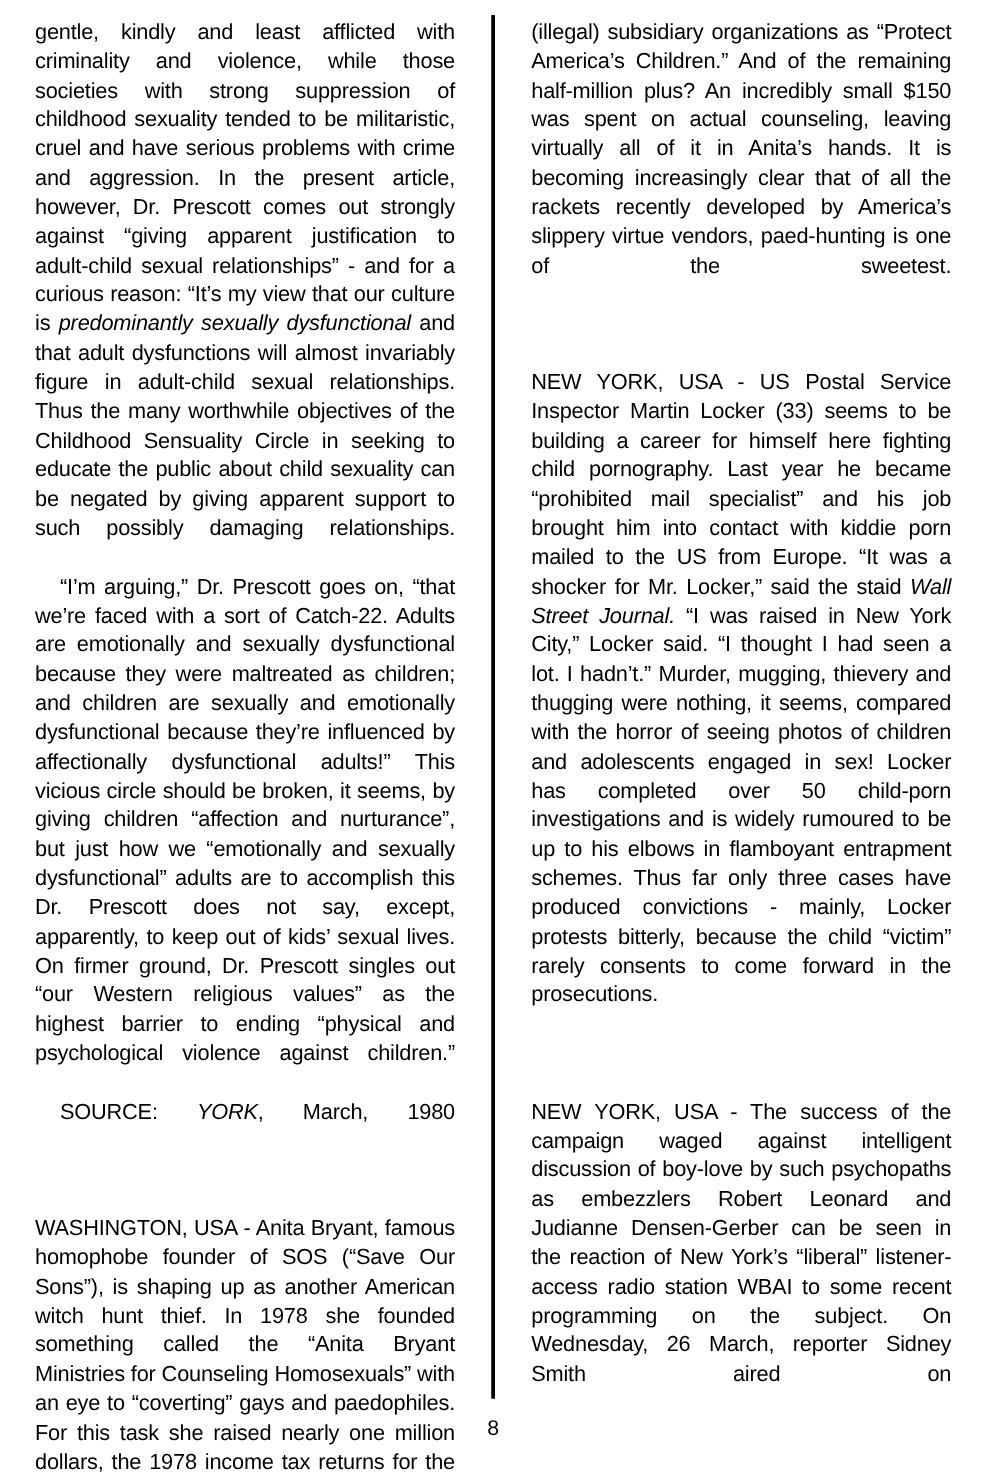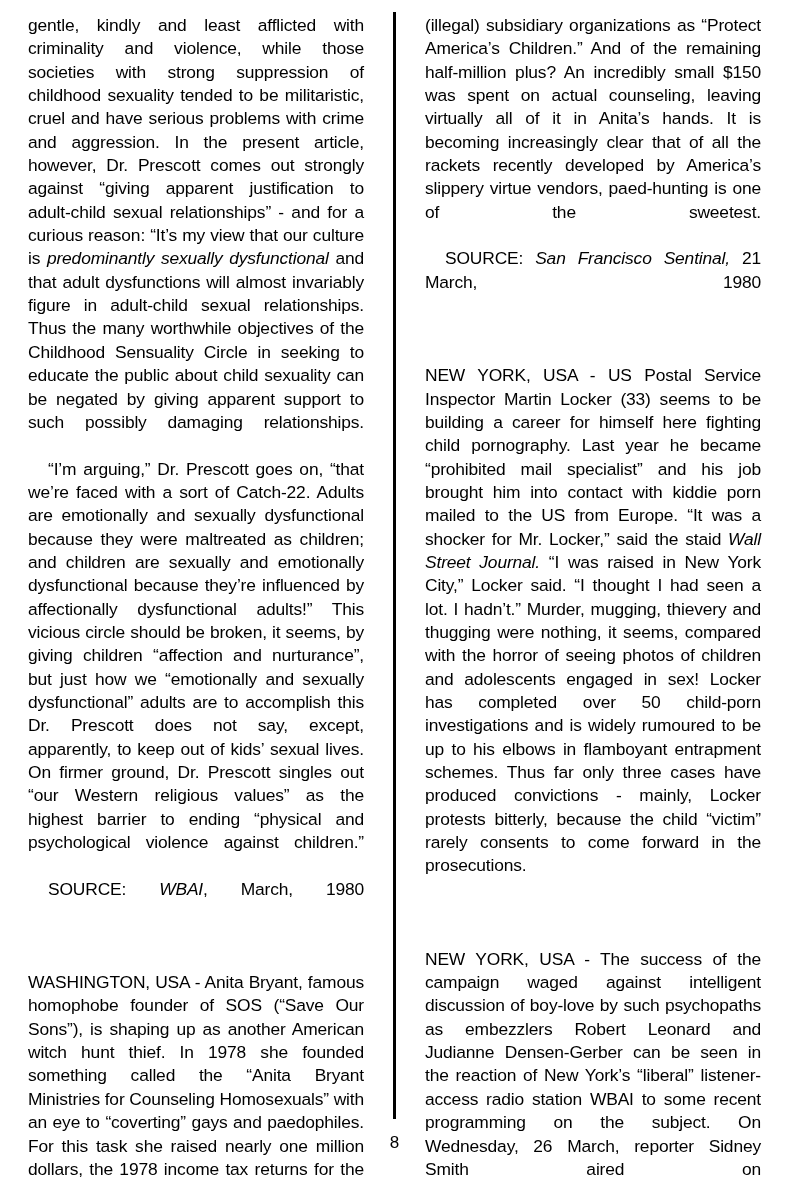--- a/index.html
+++ b/index.html
@@ -92,32 +92,31 @@
 </head>
 <body>
 
 <div class="page">
 
   <div class="columns">
 
     <div class="col col-left">
         <p class="para"><span>gentle, kindly and least afflicted with criminality and violence, while those societies with strong suppression of childhood sexuality tended to be militaristic, cruel and have serious problems with crime and aggression. In the present article, however, Dr. Prescott comes out strongly against “giving apparent justification to adult-child sexual relationships” - and for a curious reason: “It’s my view that our culture is </span><em class="ital">predominantly sexually dysfunctional</em><span> and that adult dysfunctions will almost invariably figure in adult-child sexual relationships. Thus the many worthwhile objectives of the Childhood Sensuality Circle in seeking to educate the public about child sexuality can be negated by giving apparent support to such possibly damaging relationships.</span></p>
         <p class="para indent"><span>“I’m arguing,” Dr. Prescott goes on, “that we’re faced with a sort of Catch-22. Adults are emotionally and sexually dysfunctional because they were maltreated as children; and children are sexually and emotionally dysfunctional because they’re influenced by affectionally dysfunctional adults!” This vicious circle should be broken, it seems, by giving children “affection and nurturance”, but just how we “emotionally and sexually dysfunctional” adults are to accomplish this Dr. Prescott does not say, except, apparently, to keep out of kids’ sexual lives. On firmer ground, Dr. Prescott singles out “our Western religious values” as the highest barrier to ending “physical and psychological violence against children.”</span></p>
-        <p class="para indent srcline"><span>SOURCE: </span><em class="ital">WBAI</em><span>, March, 1980</span></p>
+        <p class="para indent srcline"><span>SOURCE: </span><em class="ital">YORK</em><span>, March, 1980</span></p>
         <div class="gap-lg"></div>
         <p class="para"><span>WASHINGTON, USA - Anita Bryant, famous homophobe founder of SOS (“Save Our Sons”), is shaping up as another American witch hunt thief. In 1978 she founded something called the “Anita Bryant Ministries for Counseling Homosexuals” with an eye to “coverting” gays and paedophiles. For this task she raised nearly one million dollars, the 1978 income tax returns for the Ministries reveals. Of this, $450,000 was spent in “direct fees for raising contributions”, which seems to have included anti-porn and anti “child abuse” activities of such</span></p>
       </div>
 
     <div class="gutter">
       <div class="rule"></div>
     </div>
 
     <div class="col col-right">
         <p class="para"><span>(illegal) subsidiary organizations as “Protect America’s Children.” And of the remaining half-million plus? An incredibly small $150 was spent on actual counseling, leaving virtually all of it in Anita’s hands. It is becoming increasingly clear that of all the rackets recently developed by America’s slippery virtue vendors, paed-hunting is one of the sweetest.</span></p>
-        <p class="para indent srcline"><span>SOURCE: </span><em class="ital">San Francisco Sentinal,</em><span> 21 March, 1980</span></p>
         <div class="gap-lg"></div>
         <p class="para"><span>NEW YORK, USA - US Postal Service Inspector Martin Locker (33) seems to be building a career for himself here fighting child pornography. Last year he became “prohibited mail specialist” and his job brought him into contact with kiddie porn mailed to the US from Europe. “It was a shocker for Mr. Locker,” said the staid </span><em class="ital">Wall Street Journal.</em><span> “I was raised in New York City,” Locker said. “I thought I had seen a lot. I hadn’t.” Murder, mugging, thievery and thugging were nothing, it seems, compared with the horror of seeing photos of children and adolescents engaged in sex! Locker has completed over 50 child-porn investigations and is widely rumoured to be up to his elbows in flamboyant entrapment schemes. Thus far only three cases have produced convictions - mainly, Locker protests bitterly, because the child “victim” rarely consents to come forward in the prosecutions.</span></p>
         <div class="gap-lg"></div>
         <p class="para"><span>NEW YORK, USA - The success of the campaign waged against intelligent discussion of boy-love by such psychopaths as embezzlers Robert Leonard and Judianne Densen-Gerber can be seen in the reaction of New York’s “liberal” listener-access radio station WBAI to some recent programming on the subject. On Wednesday, 26 March, reporter Sidney Smith aired on </span></p>
       </div>
 
   </div>
 
   <div class="pagenum">8</div>
 

